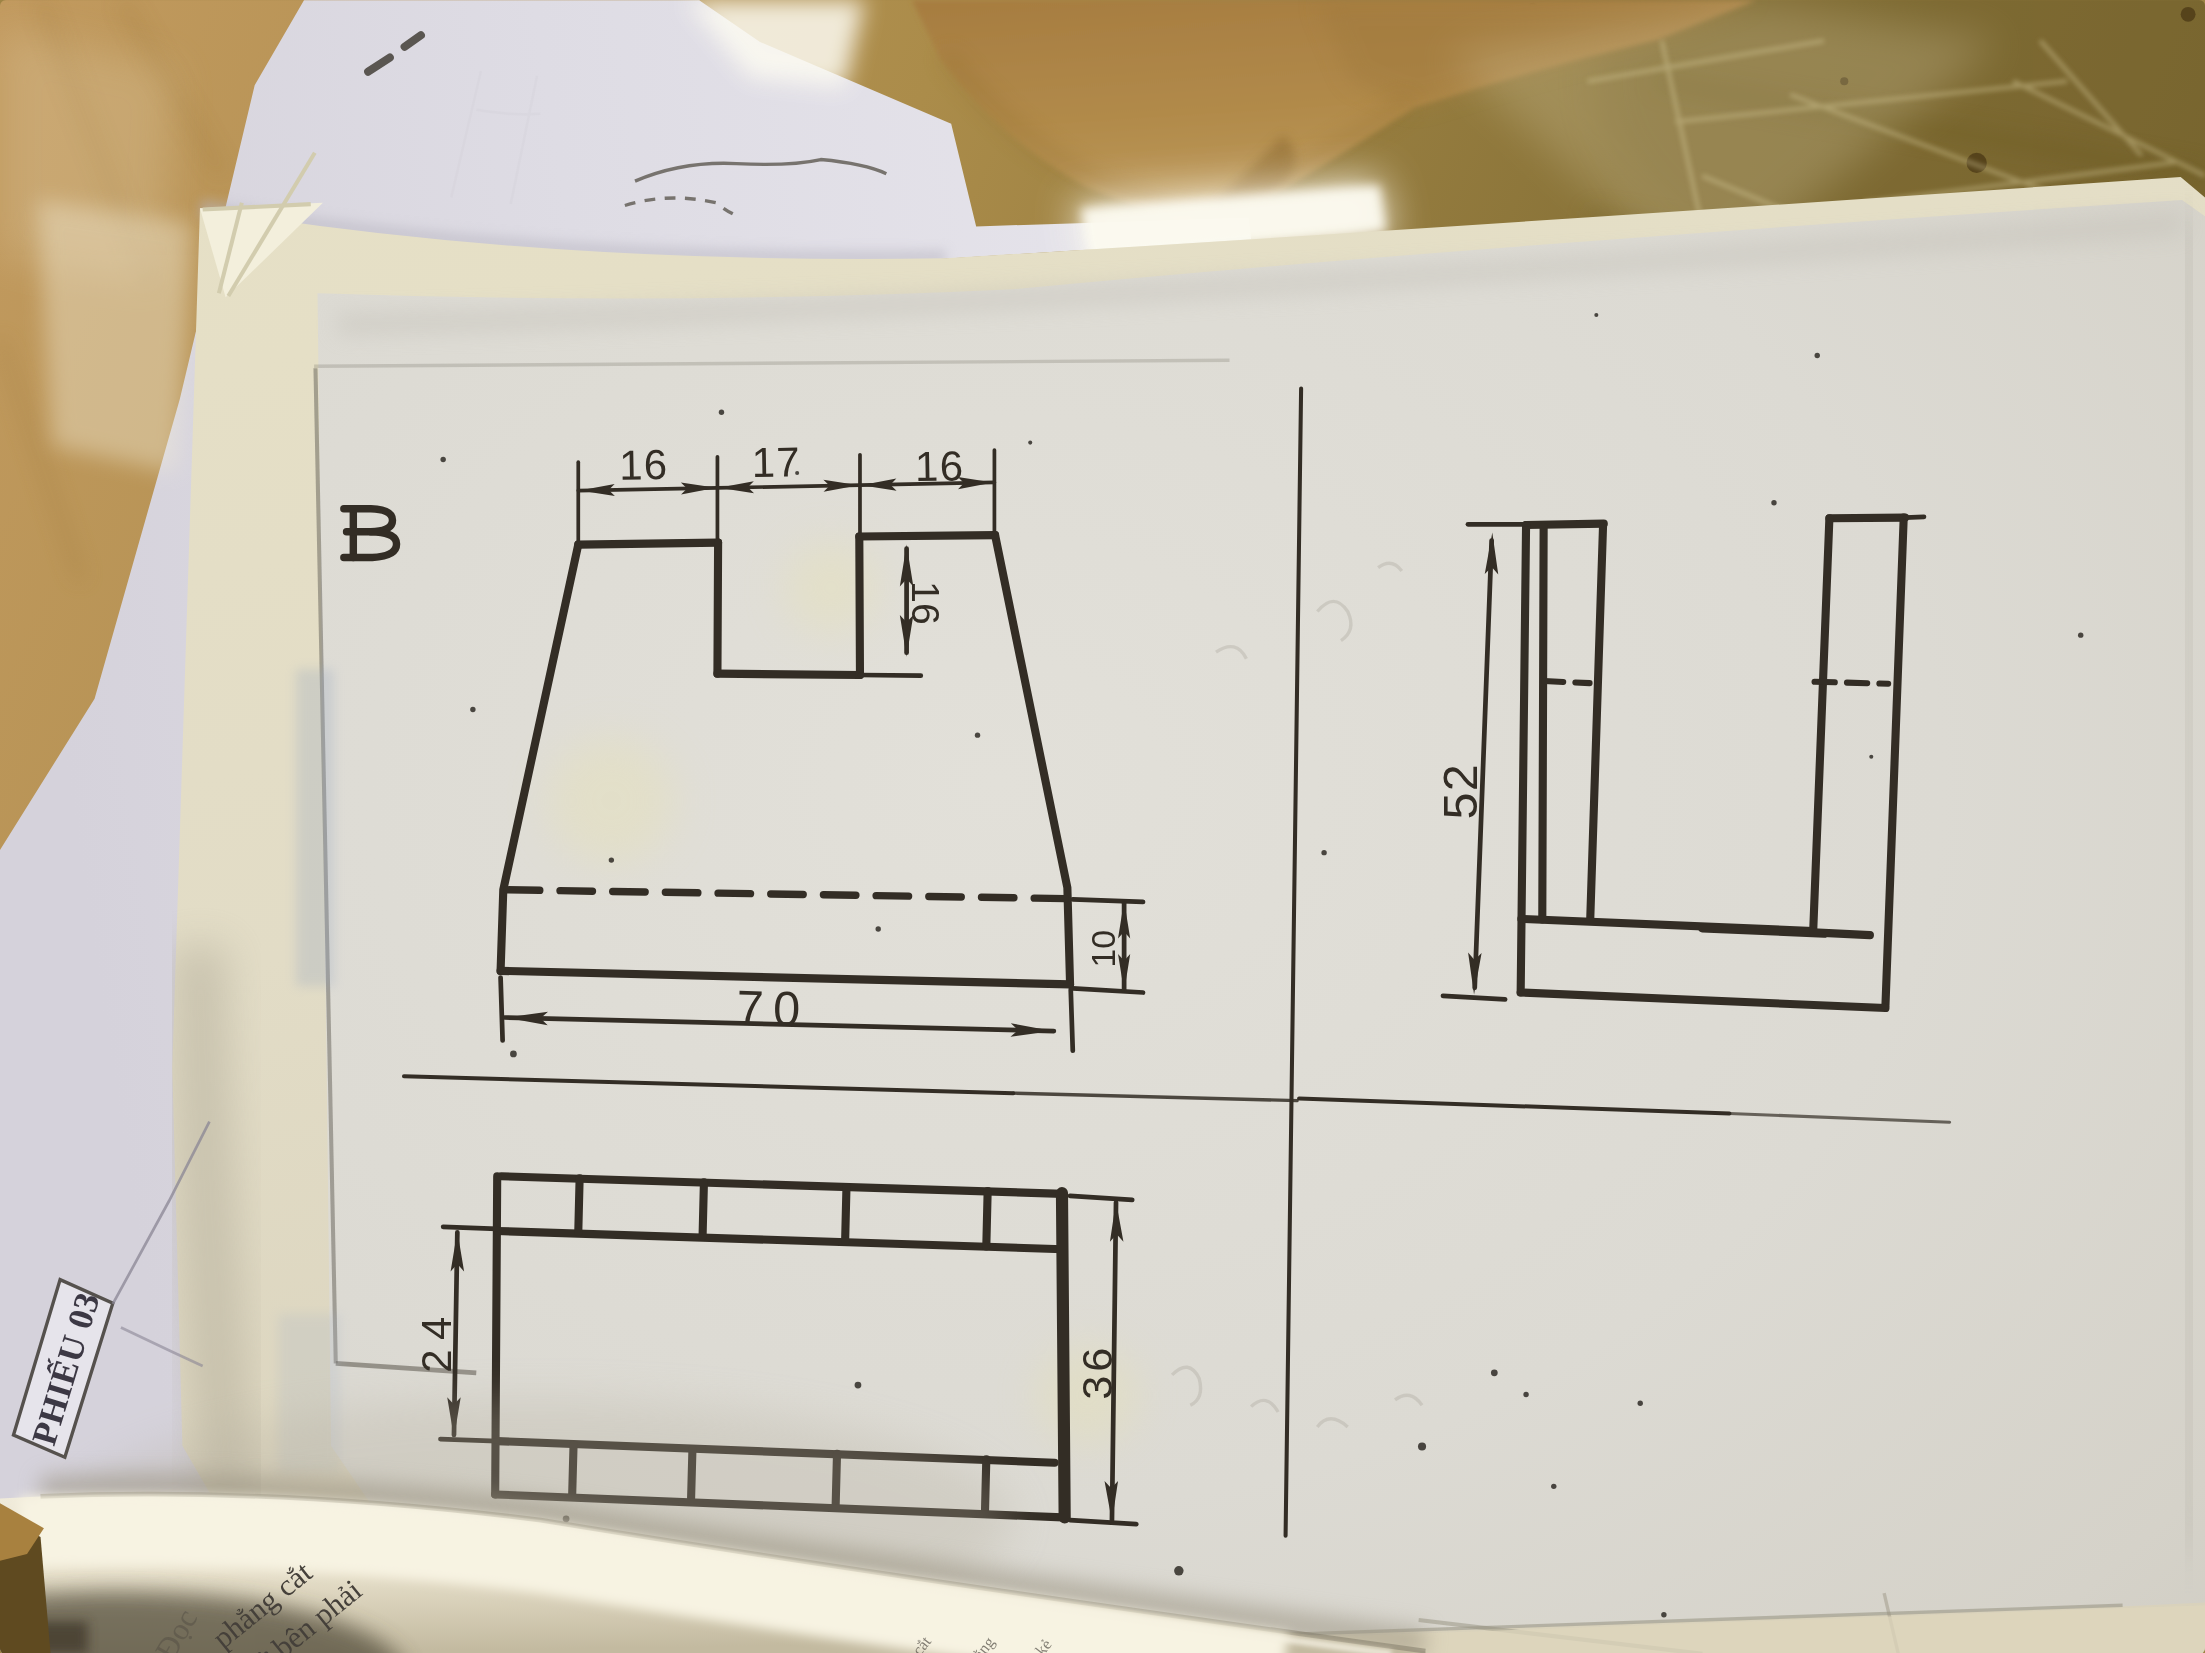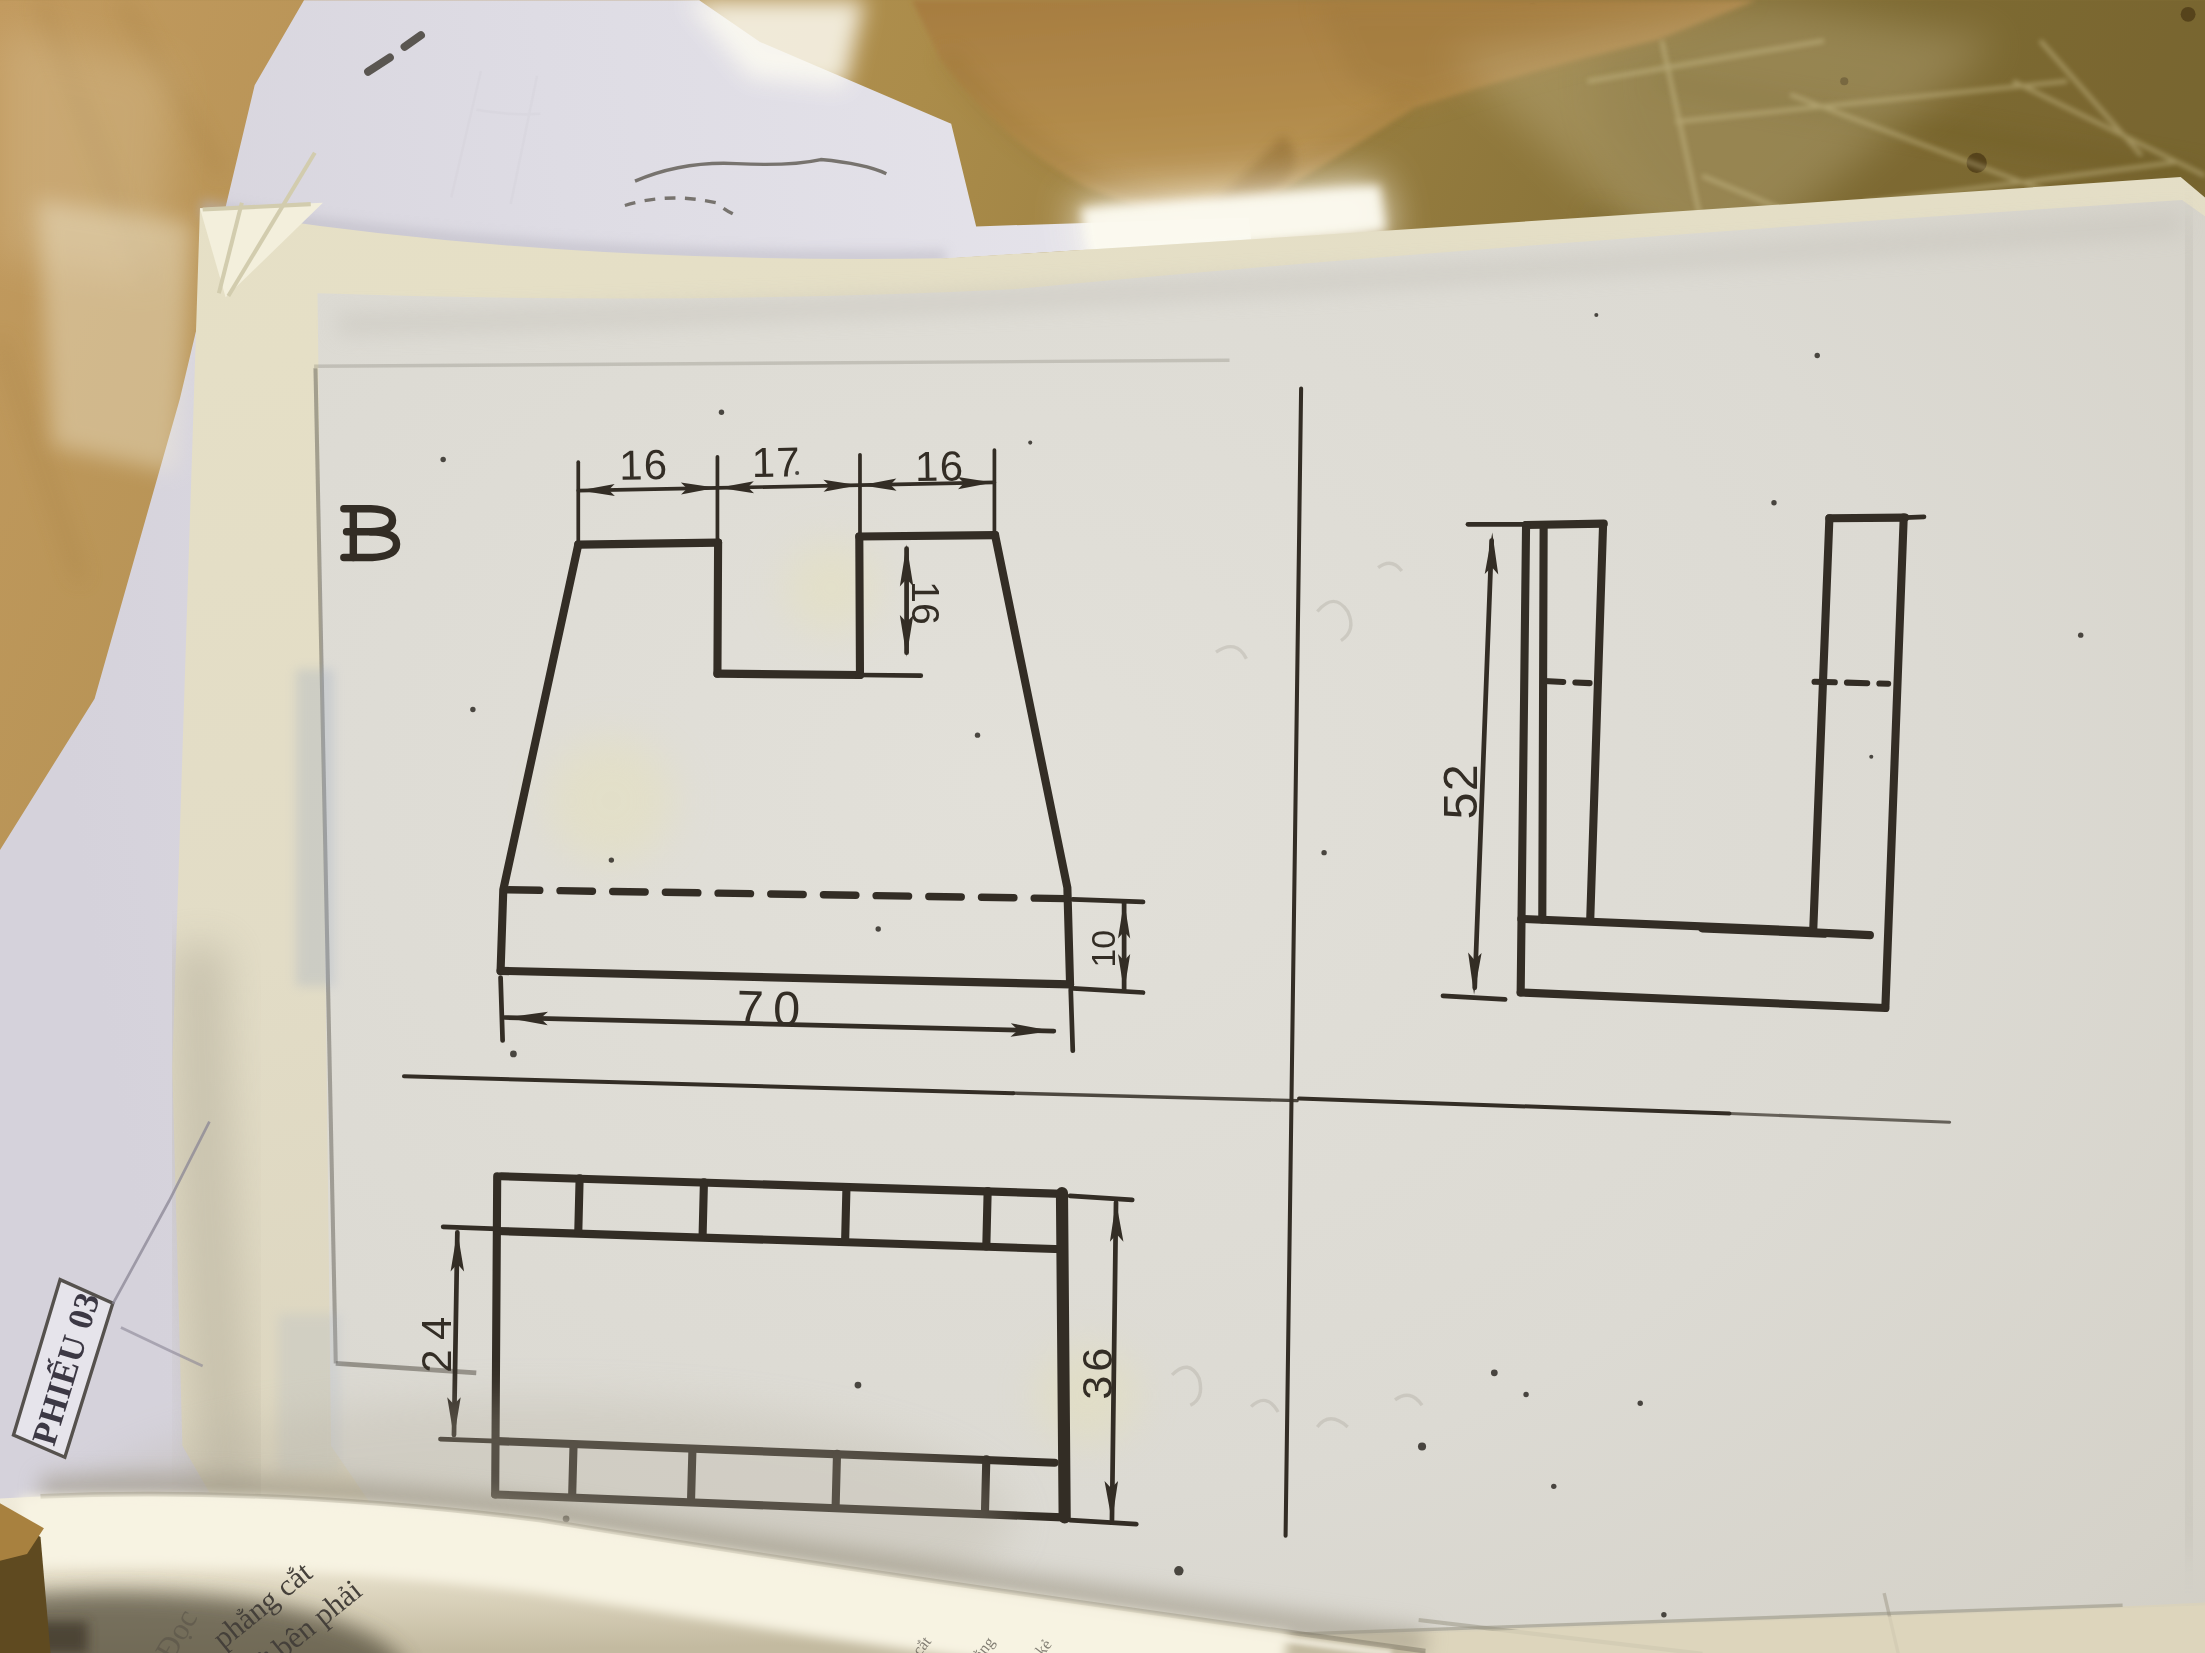--- a/index.html
+++ b/index.html
@@ -1,17 +1,17 @@
 <!DOCTYPE html>
 <html style="font-size:10.8px"><head>
 <meta charset="utf-8">
 <style>
   html,body{margin:0;padding:0;background:#9d8344;}
   #scene{position:relative;width:2205px;height:1654px;overflow:hidden;
-         font-family:"Liberation Sans",sans-serif;}
+         font-family:"Liberation Sans",sans-serif;border-radius:6px;}
   svg{position:absolute;left:0;top:0;}
 </style>
 </head>
 <body>
 <div id="scene">
 <svg width="2205" height="1654" viewBox="0 0 3264 2448">
 <defs>
   <linearGradient id="woodg" x1="0" y1="0" x2="1" y2="0.3">
     <stop offset="0" stop-color="#c29a5f"></stop>
     <stop offset="0.4" stop-color="#ab8c4a"></stop>

